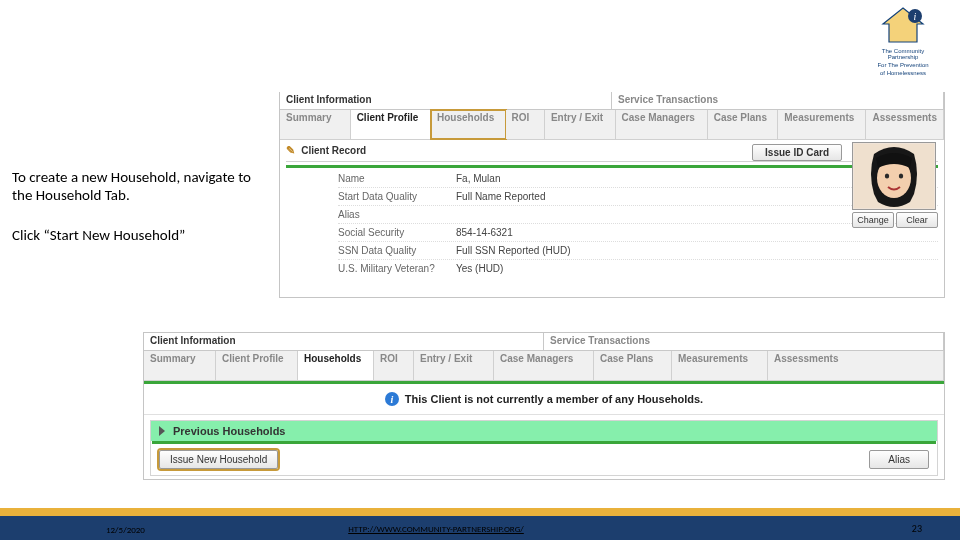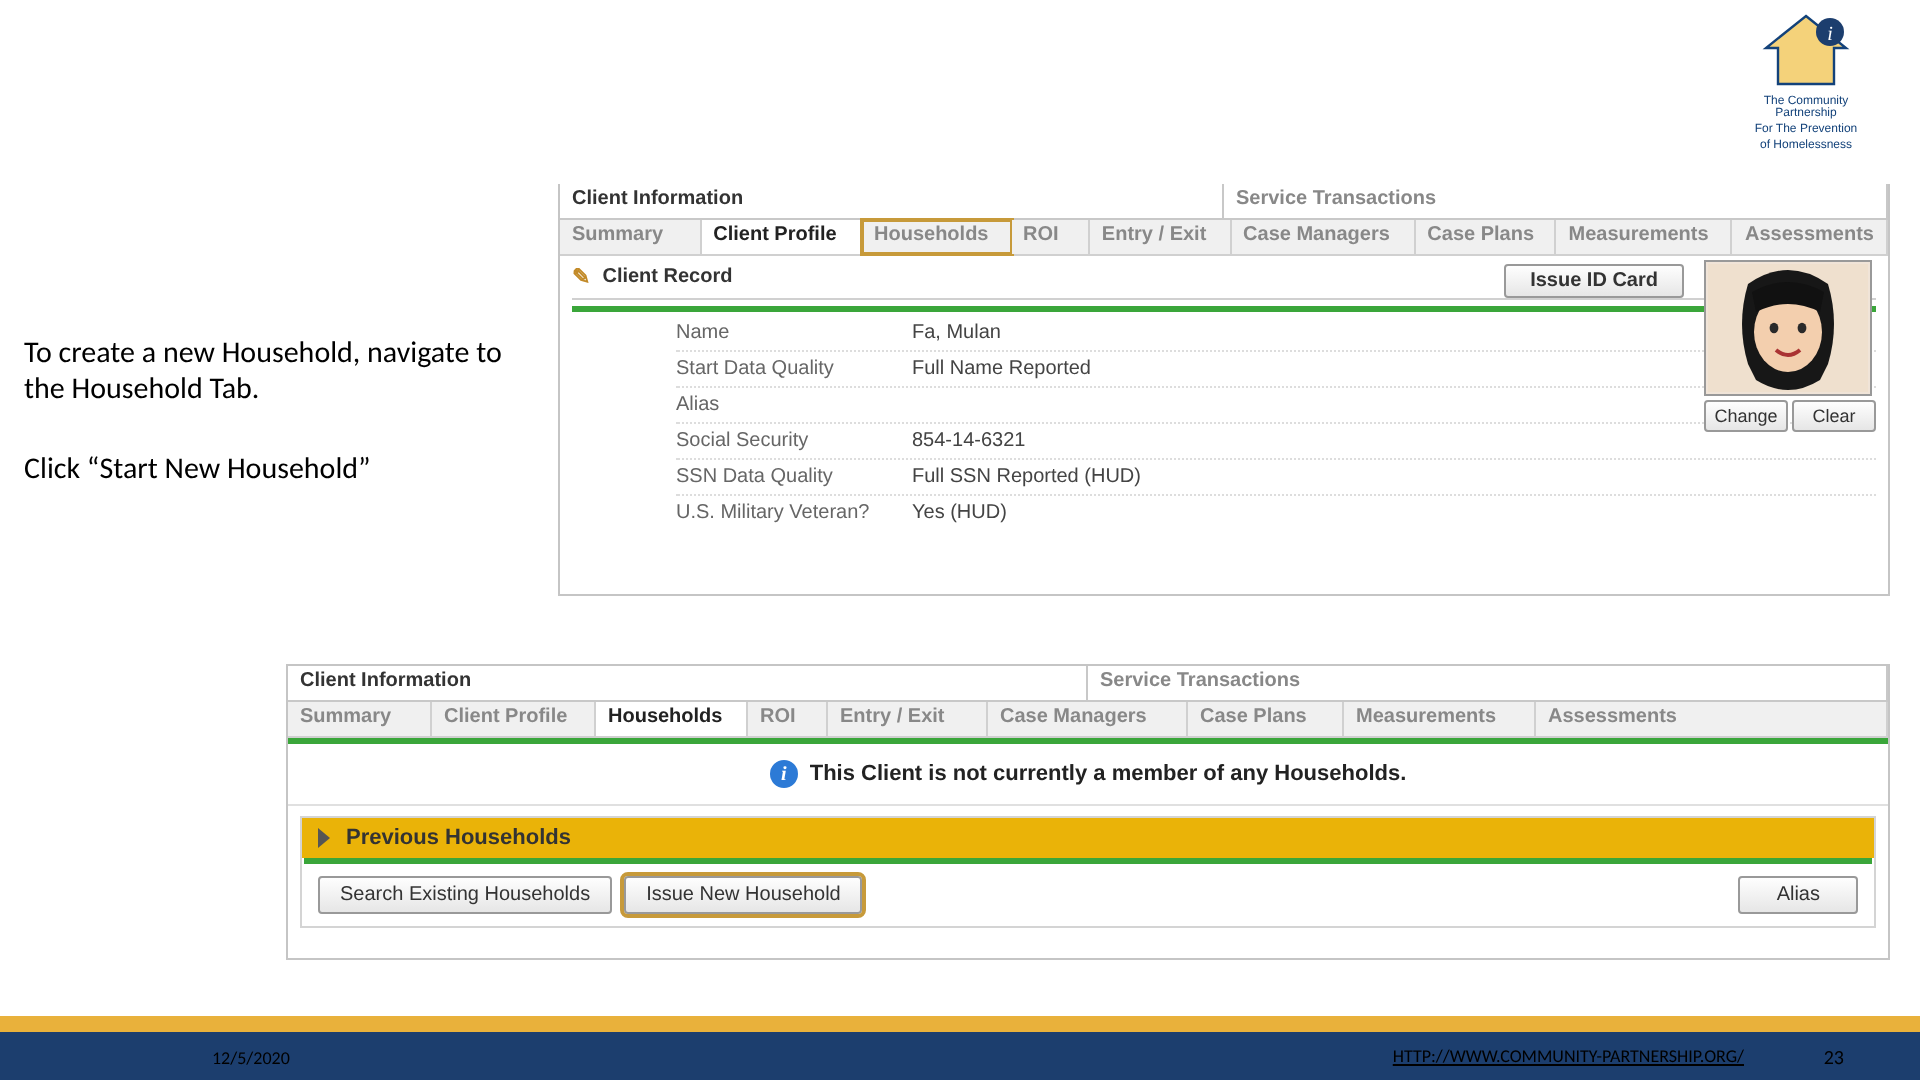--- a/index.html
+++ b/index.html
@@ -13,21 +13,21 @@
   
   .instr { position:absolute; left:12px; top:168px; width:255px; font-family:Calibri, Arial, sans-serif; font-size:15px; color:#000; }
   .instr p { margin-bottom:22px; }
 
   
   .panel { position:absolute; background:#fff; border:1px solid #c5c5c5; font-size:10px; color:#555; }
   #p1 { left:279px; top:92px; width:666px; height:206px; border-top:none; }
   .main-tabs { display:flex; height:18px; border-bottom:1px solid #c8c8c8; }
   .maintab { flex:1; border-right:1px solid #c8c8c8; padding:2px 6px; font-weight:bold; color:#888; font-size:10px; }
   .maintab.active { color:#333; }
-  .sub-tabs { display:flex; height:18px; border-bottom:1px solid #d0d0d0; background:#c2410c; }
+  .sub-tabs { display:flex; height:30px; border-bottom:1px solid #d0d0d0; background:#c2410c; }
   .subtab { border-right:1px solid #d0d0d0; padding:2px 6px; font-weight:bold; color:#888; font-size:10px; background:#f0f0f0; }
   .subtab.active { background:#fff; color:#222; border-bottom:2px solid #fff; }
   .subtab.hilite { outline:2px solid #c79a3a; outline-offset:-1px; }
   .greenbar { height:3px; background:#3aa63a; }
   .record-area { position:relative; padding:4px 6px; }
   .rec-title { font-weight:bold; color:#333; font-size:10px; border-bottom:1px solid #d0d0d0; padding-bottom:4px; margin-bottom:3px; display:flex; align-items:center; gap:6px;}
   .pencil { color:#c28a28; font-size:11px; }
   .fields { margin-left:52px; margin-top:2px; }
   .frow { display:flex; border-top:1px dotted #ddd; padding:3px 0;}
   .frow:first-child{border-top:none;}
@@ -39,33 +39,33 @@
   .photo-btns { display:flex; gap:2px; margin-top:2px;}
   .small-btn { flex:1; background:linear-gradient(#fefefe,#e6e6e6); border:1px solid #999; border-radius:2px; font-size:9px; padding:2px 4px; text-align:center; color:#333;}
 
   
   #p2 { left:143px; top:332px; width:802px; height:148px; }
   #p2 .sub-tabs .subtab.active{ border-bottom:none; }
   .info-line { display:flex; align-items:center; justify-content:center; padding:8px 0; border-bottom:1px solid #e0e0e0; gap:6px;}
   .info-icon { width:14px; height:14px; border-radius:50%; background:#2c7ad6; color:#fff; font-family:Georgia,serif; font-style:italic; font-weight:bold; font-size:10px; display:flex; align-items:center; justify-content:center;}
   .info-text{ font-weight:bold; color:#222; font-size:11px;}
   .prev-hh { border:1px solid #d4d4d4; margin:5px 6px; background:#fff;}
-  .prev-hd { background:#eab308; padding:4px 8px; font-weight:bold; color:#333; font-size:11px; display:flex; align-items:center; gap:8px; }
+  .prev-hd { background:#86efac; padding:4px 8px; font-weight:bold; color:#333; font-size:11px; display:flex; align-items:center; gap:8px; }
   .tri { width:0;height:0;border-top:5px solid transparent;border-bottom:5px solid transparent;border-left:6px solid #555;}
   .greenbar2 { height:3px; background:#3aa63a; margin:0 1px;}
   .action-row { padding:6px 8px; display:flex; gap:6px; align-items:center;}
   .act-btn { background:linear-gradient(#fefefe,#e6e6e6); border:1px solid #999; border-radius:2px; padding:3px 10px; font-size:10px; color:#333;}
   .act-btn.hilite { outline:2px solid #c79a3a; outline-offset:0px;}
   .exit-btn { margin-left:auto; background:linear-gradient(#fefefe,#e6e6e6); border:1px solid #999; border-radius:2px; padding:3px 18px; font-size:10px; color:#333;}
 
   
   .footer-gold { position:absolute; left:0; bottom:24px; width:960px; height:8px; background:#e9b13b; }
   .footer-blue { position:absolute; left:0; bottom:0; width:960px; height:24px; background:#1c3e6e; }
   .footer-date { position:absolute; left:106px; bottom:5px; font-size:9px; color:#000; font-family:Calibri,Arial,sans-serif;}
-  .footer-link { position:absolute; left:0; width:872px; bottom:6px; text-align:right; font-size:9px; color:#000; text-decoration:underline; font-family:Calibri,Arial,sans-serif;}
+  .footer-link { position:absolute; left:0; width:872px; bottom:6px; text-align:center; font-size:9px; color:#000; text-decoration:underline; font-family:Calibri,Arial,sans-serif;}
   .footer-page { position:absolute; right:38px; bottom:5px; font-size:10px; color:#000; font-family:Calibri,Arial,sans-serif;}
 </style>
 </head>
 <body>
 
 <div class="logo">
   <svg width="48" height="40" viewBox="0 0 48 40">
     <polygon points="24,2 44,18 38,18 38,36 10,36 10,18 4,18" fill="#f4d27a" stroke="#13427a" stroke-width="1.2"></polygon>
     <circle cx="36" cy="10" r="7" fill="#1c3e6e"></circle>
     <text x="36" y="14" text-anchor="middle" fill="#fff" font-family="Georgia" font-style="italic" font-size="10">i</text>
@@ -170,21 +170,20 @@
     <span class="info-icon">i</span>
     <span class="info-text">This Client is not currently a member of any Households.</span>
   </div>
   <div class="prev-hh">
     <div class="prev-hd">
       <span class="tri"></span>
       <span>Previous Households</span>
     </div>
     <div class="greenbar2"></div>
     <div class="action-row">
-      <button class="act-btn">Search Existing Households</button>
       <button class="act-btn hilite">Issue New Household</button>
       <button class="exit-btn">Alias</button>
     </div>
   </div>
 </div>
 
 <div class="footer-gold"></div>
 <div class="footer-blue"></div>
 <div class="footer-date">12/5/2020</div>
 <div class="footer-link">HTTP://WWW.COMMUNITY-PARTNERSHIP.ORG/</div>

